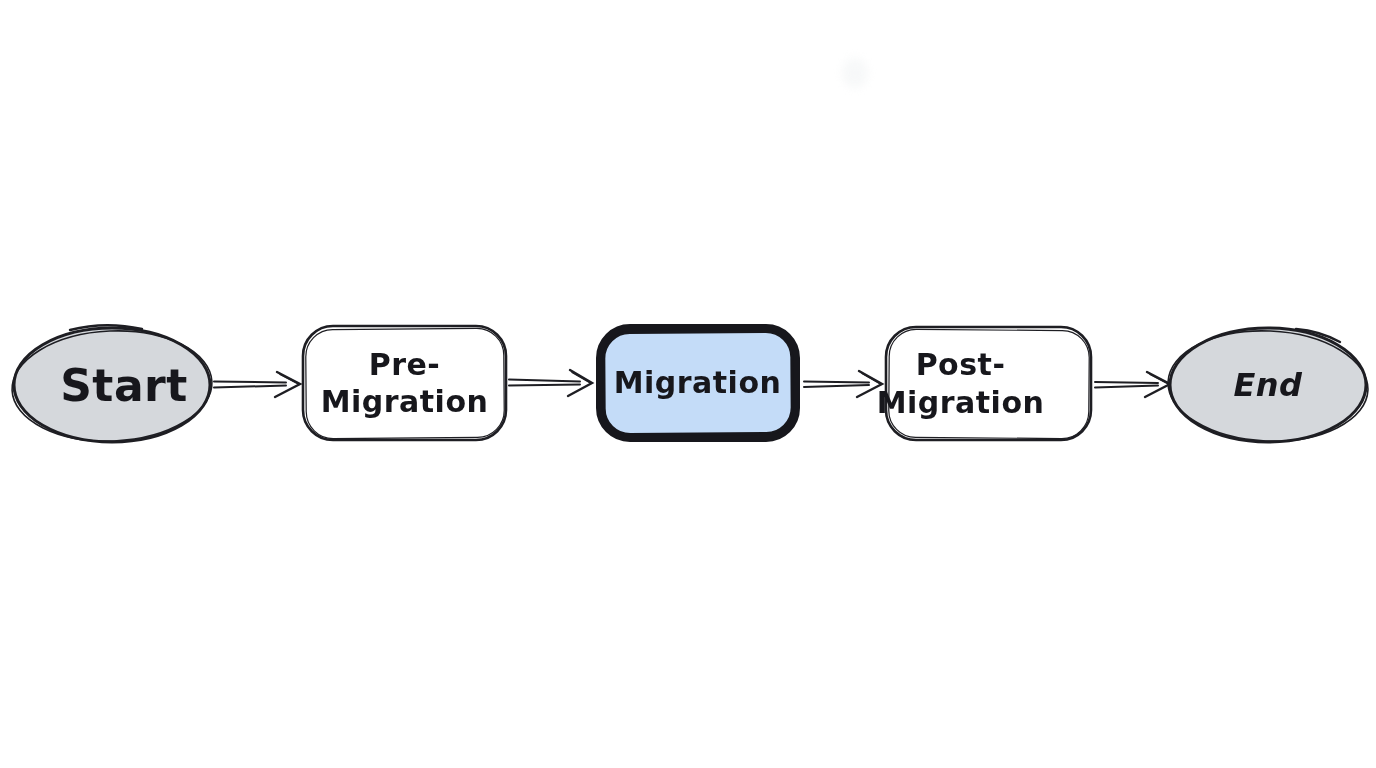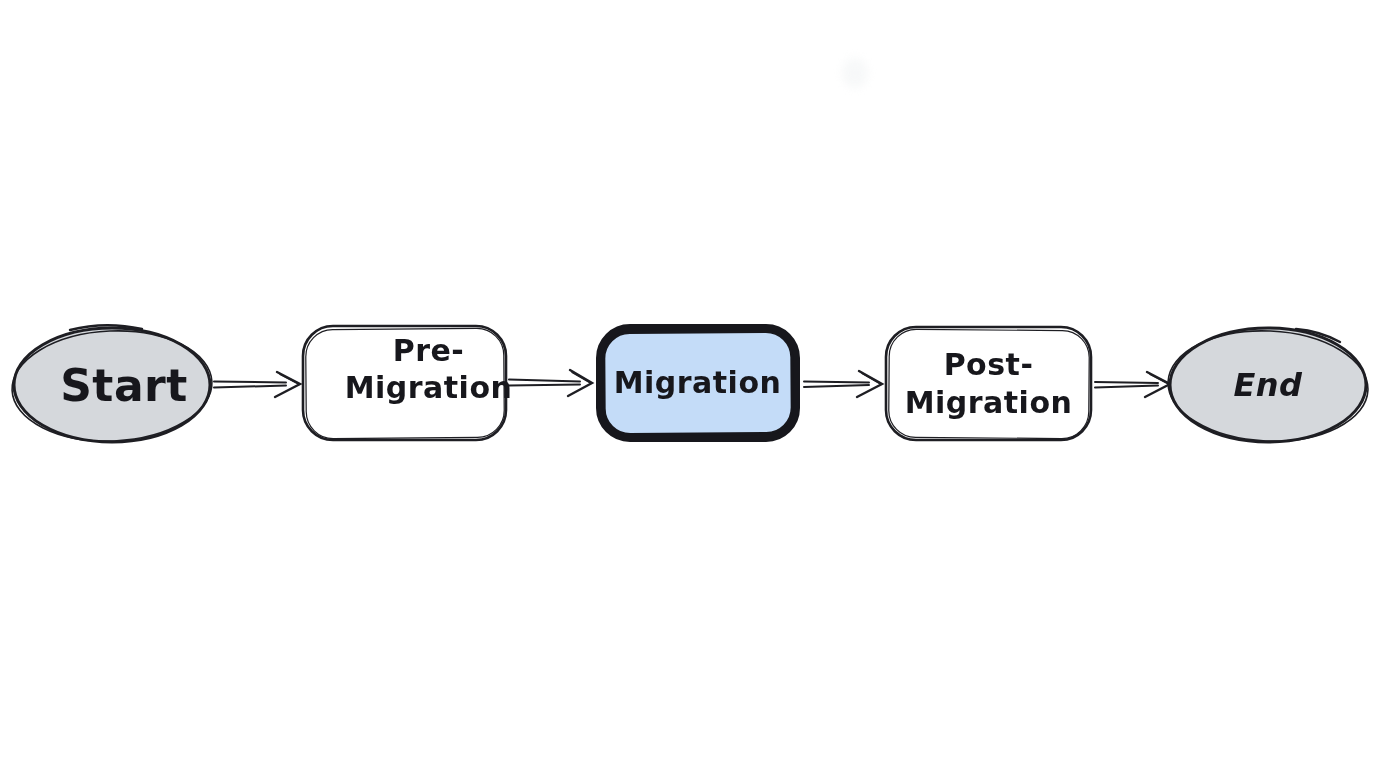--- a/index.html
+++ b/index.html
@@ -30,23 +30,23 @@
     text-align: center;
     color: #17171c;
     font-size: 30px;
     font-weight: 600;
     letter-spacing: 0.5px;
     line-height: 1.25;
     white-space: pre-line;
     pointer-events: none;
   }
   .label-start   { left: 26px;   top: 327px; width: 196px; height: 116px; font-size: 44px; }
-  .label-pre     { left: 303px;  top: 312px; width: 203px; height: 114px; padding-left: 24px; }
+  .label-pre     { left: 303px;  top: 326px; width: 203px; height: 114px; }
   .label-mig     { left: 597px;  top: 325px; width: 201px; height: 116px; }
-  .label-post    { left: 886px;  top: 327px; width: 205px; height: 113px; }
+  .label-post    { left: 858px;  top: 327px; width: 205px; height: 113px; }
   .label-end     { left: 1169px; top: 328px; width: 198px; height: 114px; font-size: 32px; font-style: italic; }
   .faint-smudge {
     position: absolute;
     left: 842px;
     top: 58px;
     width: 26px;
     height: 30px;
     background: #eef1f2;
     opacity: 0.45;
     border-radius: 50%;

